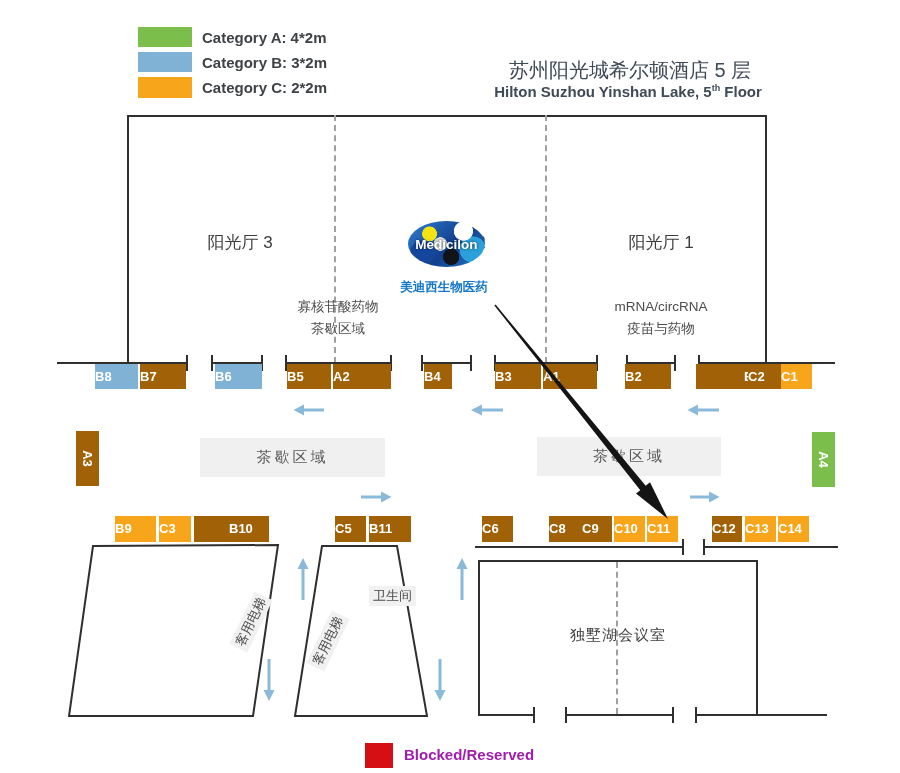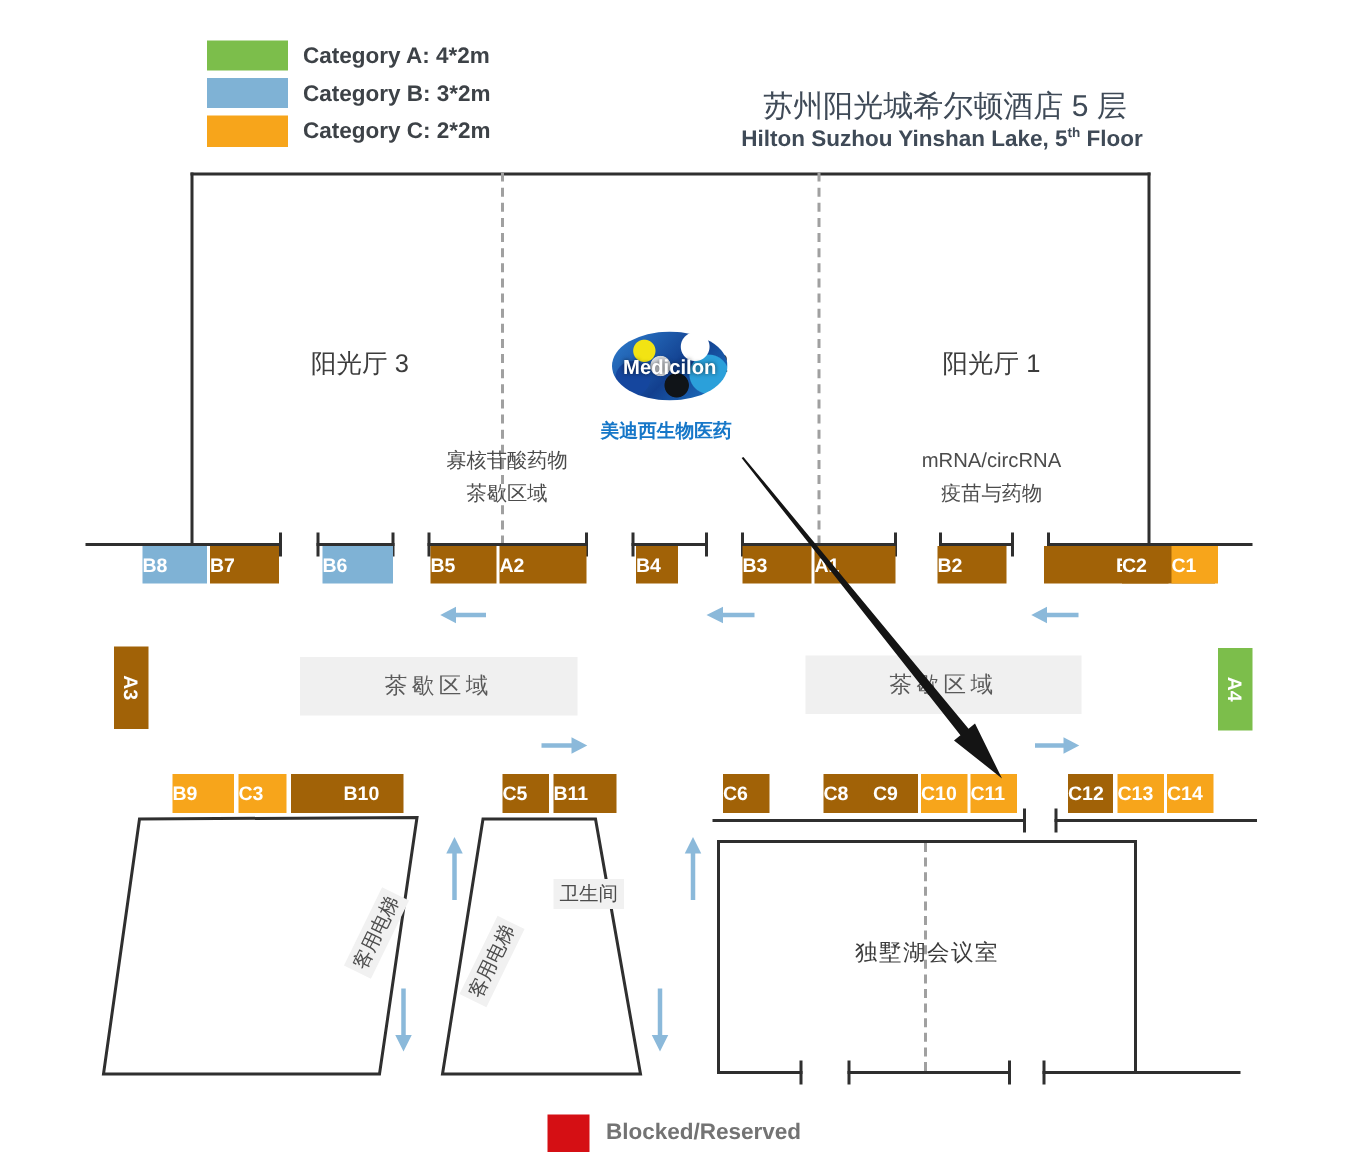--- a/index.html
+++ b/index.html
@@ -49,21 +49,21 @@
           linear-gradient(135deg,#2e7fd0 0%,#123f8e 55%,#1f7ac9 100%);}
   .logo span{color:#fff;font-size:13.5px;font-weight:600;text-shadow:0 0 3px rgba(0,0,0,.65);}
   .logo-cap{position:absolute;left:444px;top:279px;transform:translateX(-50%);font-size:12.5px;font-weight:700;color:#1677c8;white-space:nowrap;}
   
   .title-cn{position:absolute;left:630px;top:57px;transform:translateX(-50%);font-size:20px;color:#3f4a57;white-space:nowrap;}
   .title-en{position:absolute;left:628px;top:83px;transform:translateX(-50%);font-size:15px;font-weight:700;color:#3f4a57;white-space:nowrap;}
   sup{font-size:9px;}
   
   .fa{position:absolute;}
   
-  .foot-label{position:absolute;left:404px;top:746px;font-size:15px;font-weight:700;color:#737373;white-space:nowrap;}
+  .foot-label{position:absolute;left:404px;top:746px;font-size:15px;font-weight:700;color:#a21caf;white-space:nowrap;}
 </style>
 </head>
 <body>
 
 <div id="canvas">
 
   <div class="sw green" style="left:138px;top:27px;height:20px;"></div>
   <div class="leg-label" style="top:29px;">Category A: 4*2m</div>
   <div class="sw blue" style="left:138px;top:52px;height:20px;"></div>
   <div class="leg-label" style="top:54px;">Category B: 3*2m</div>

